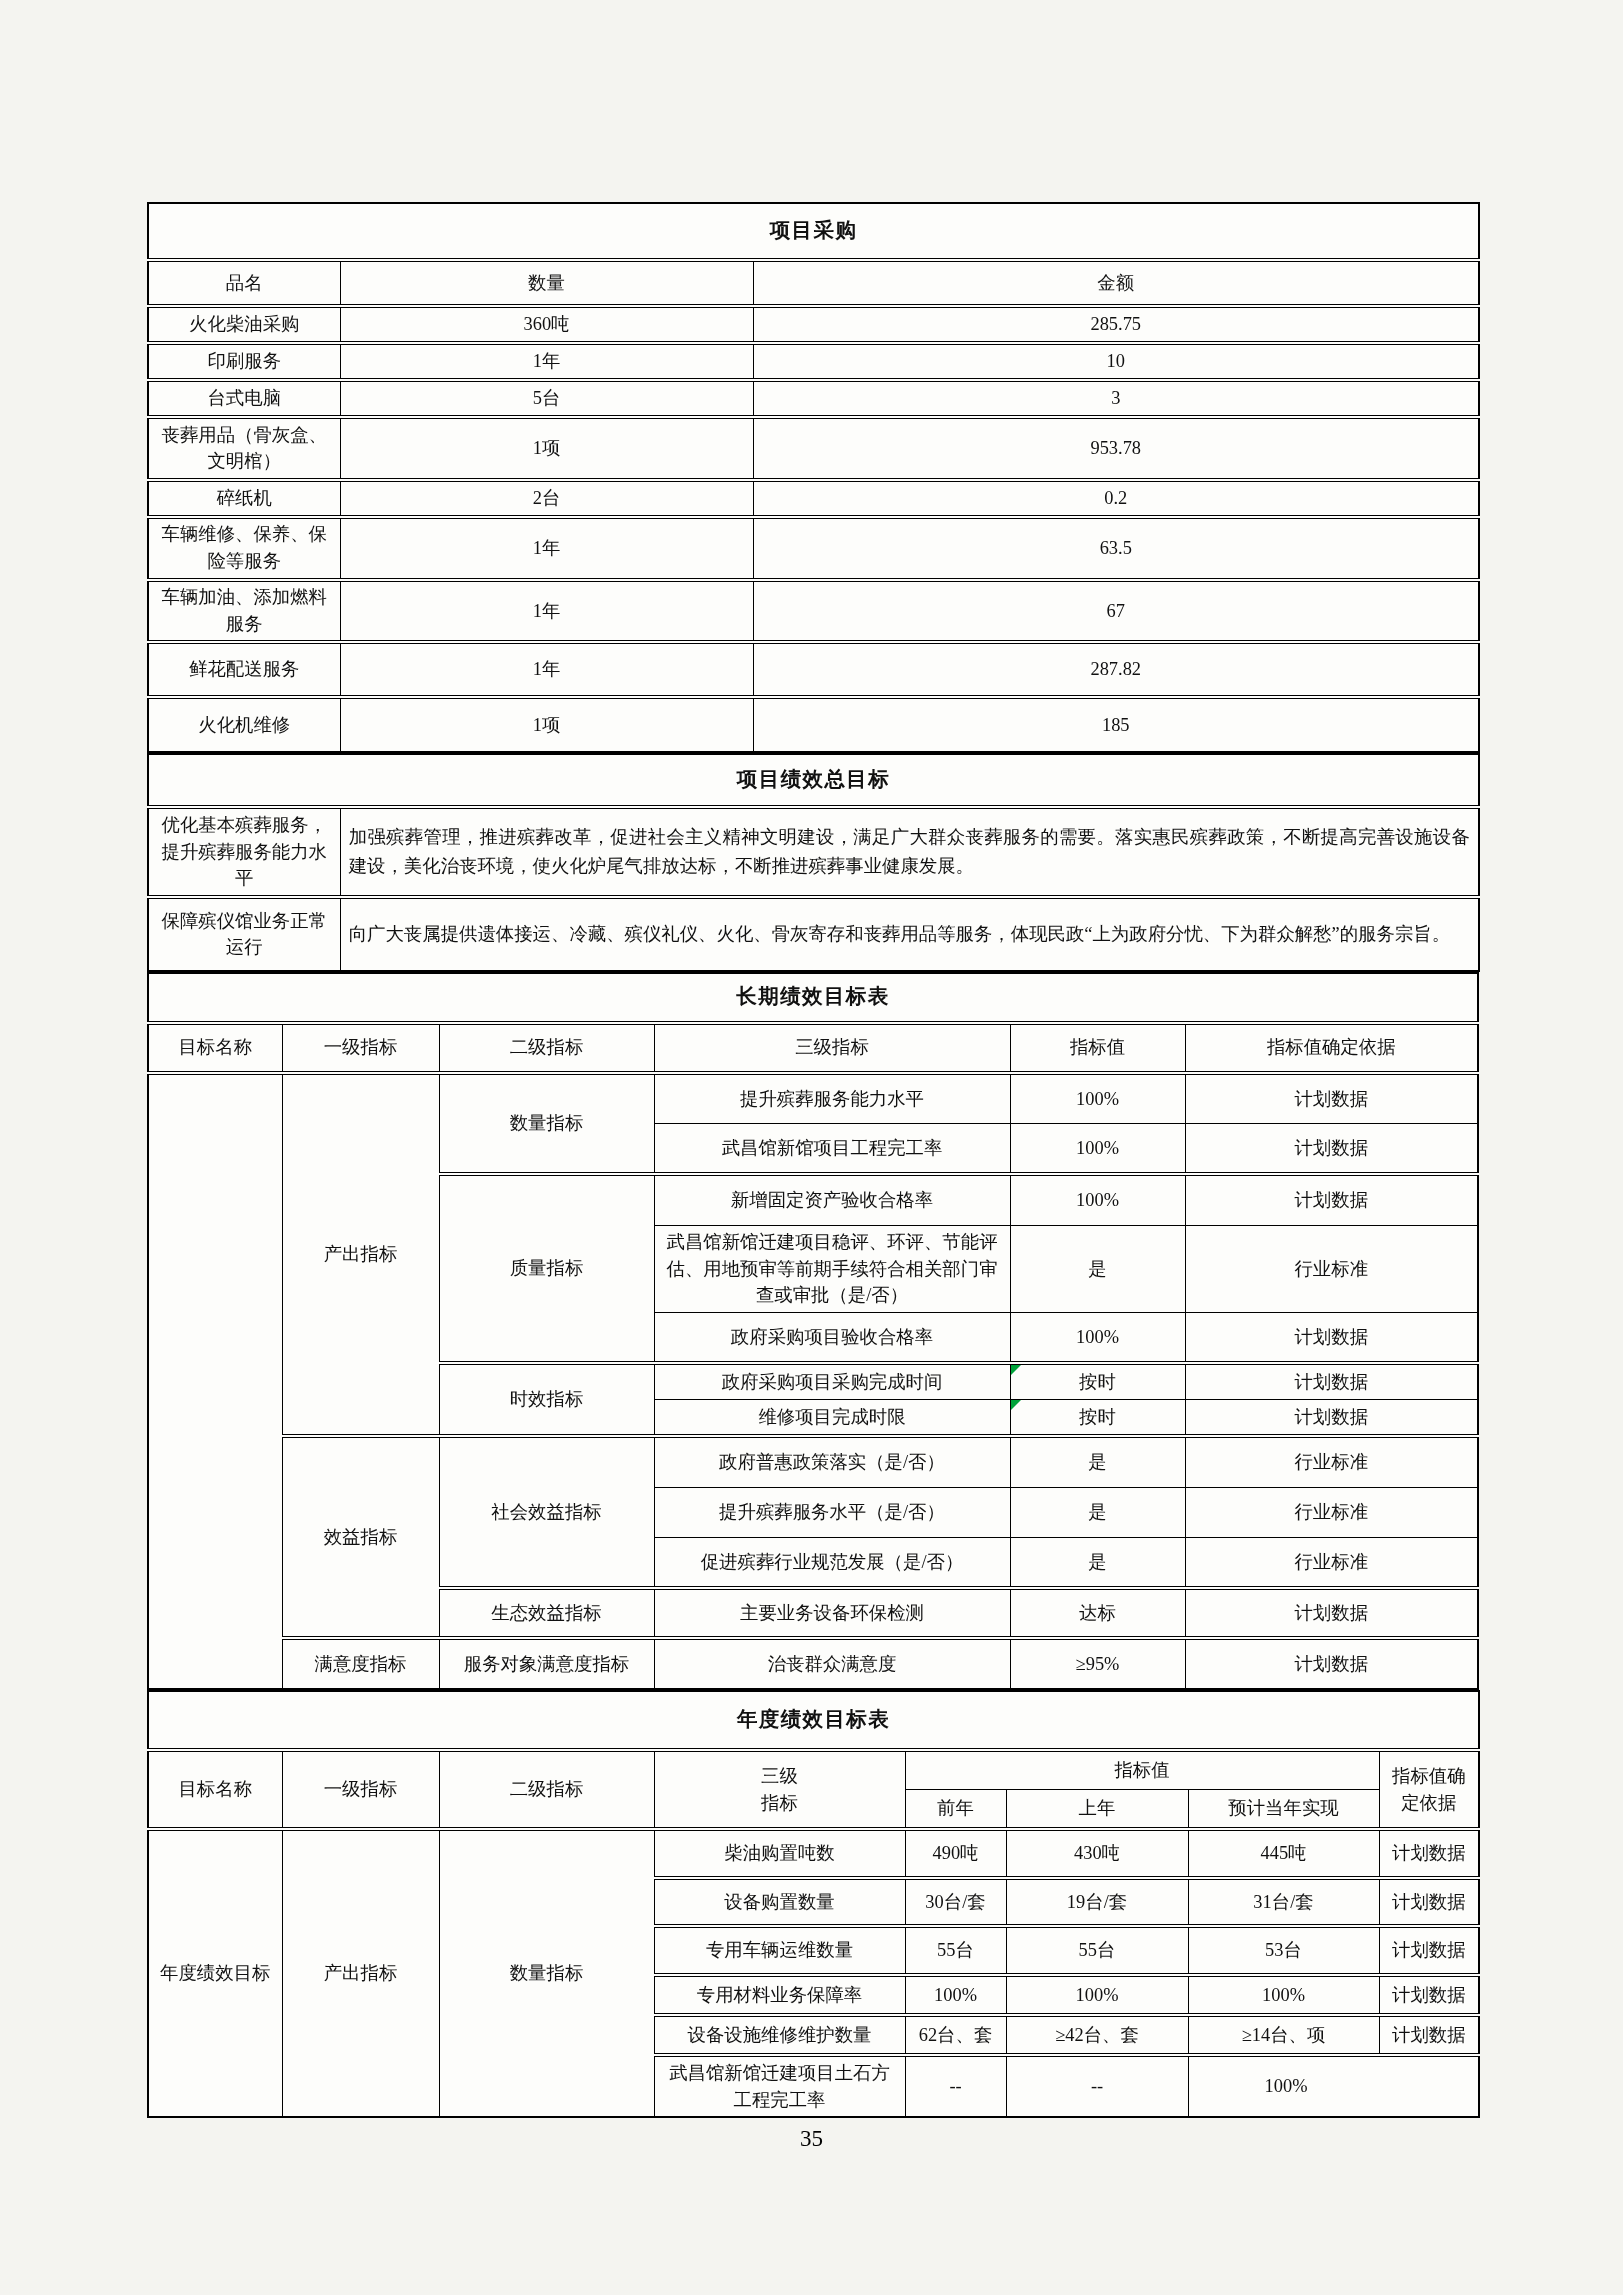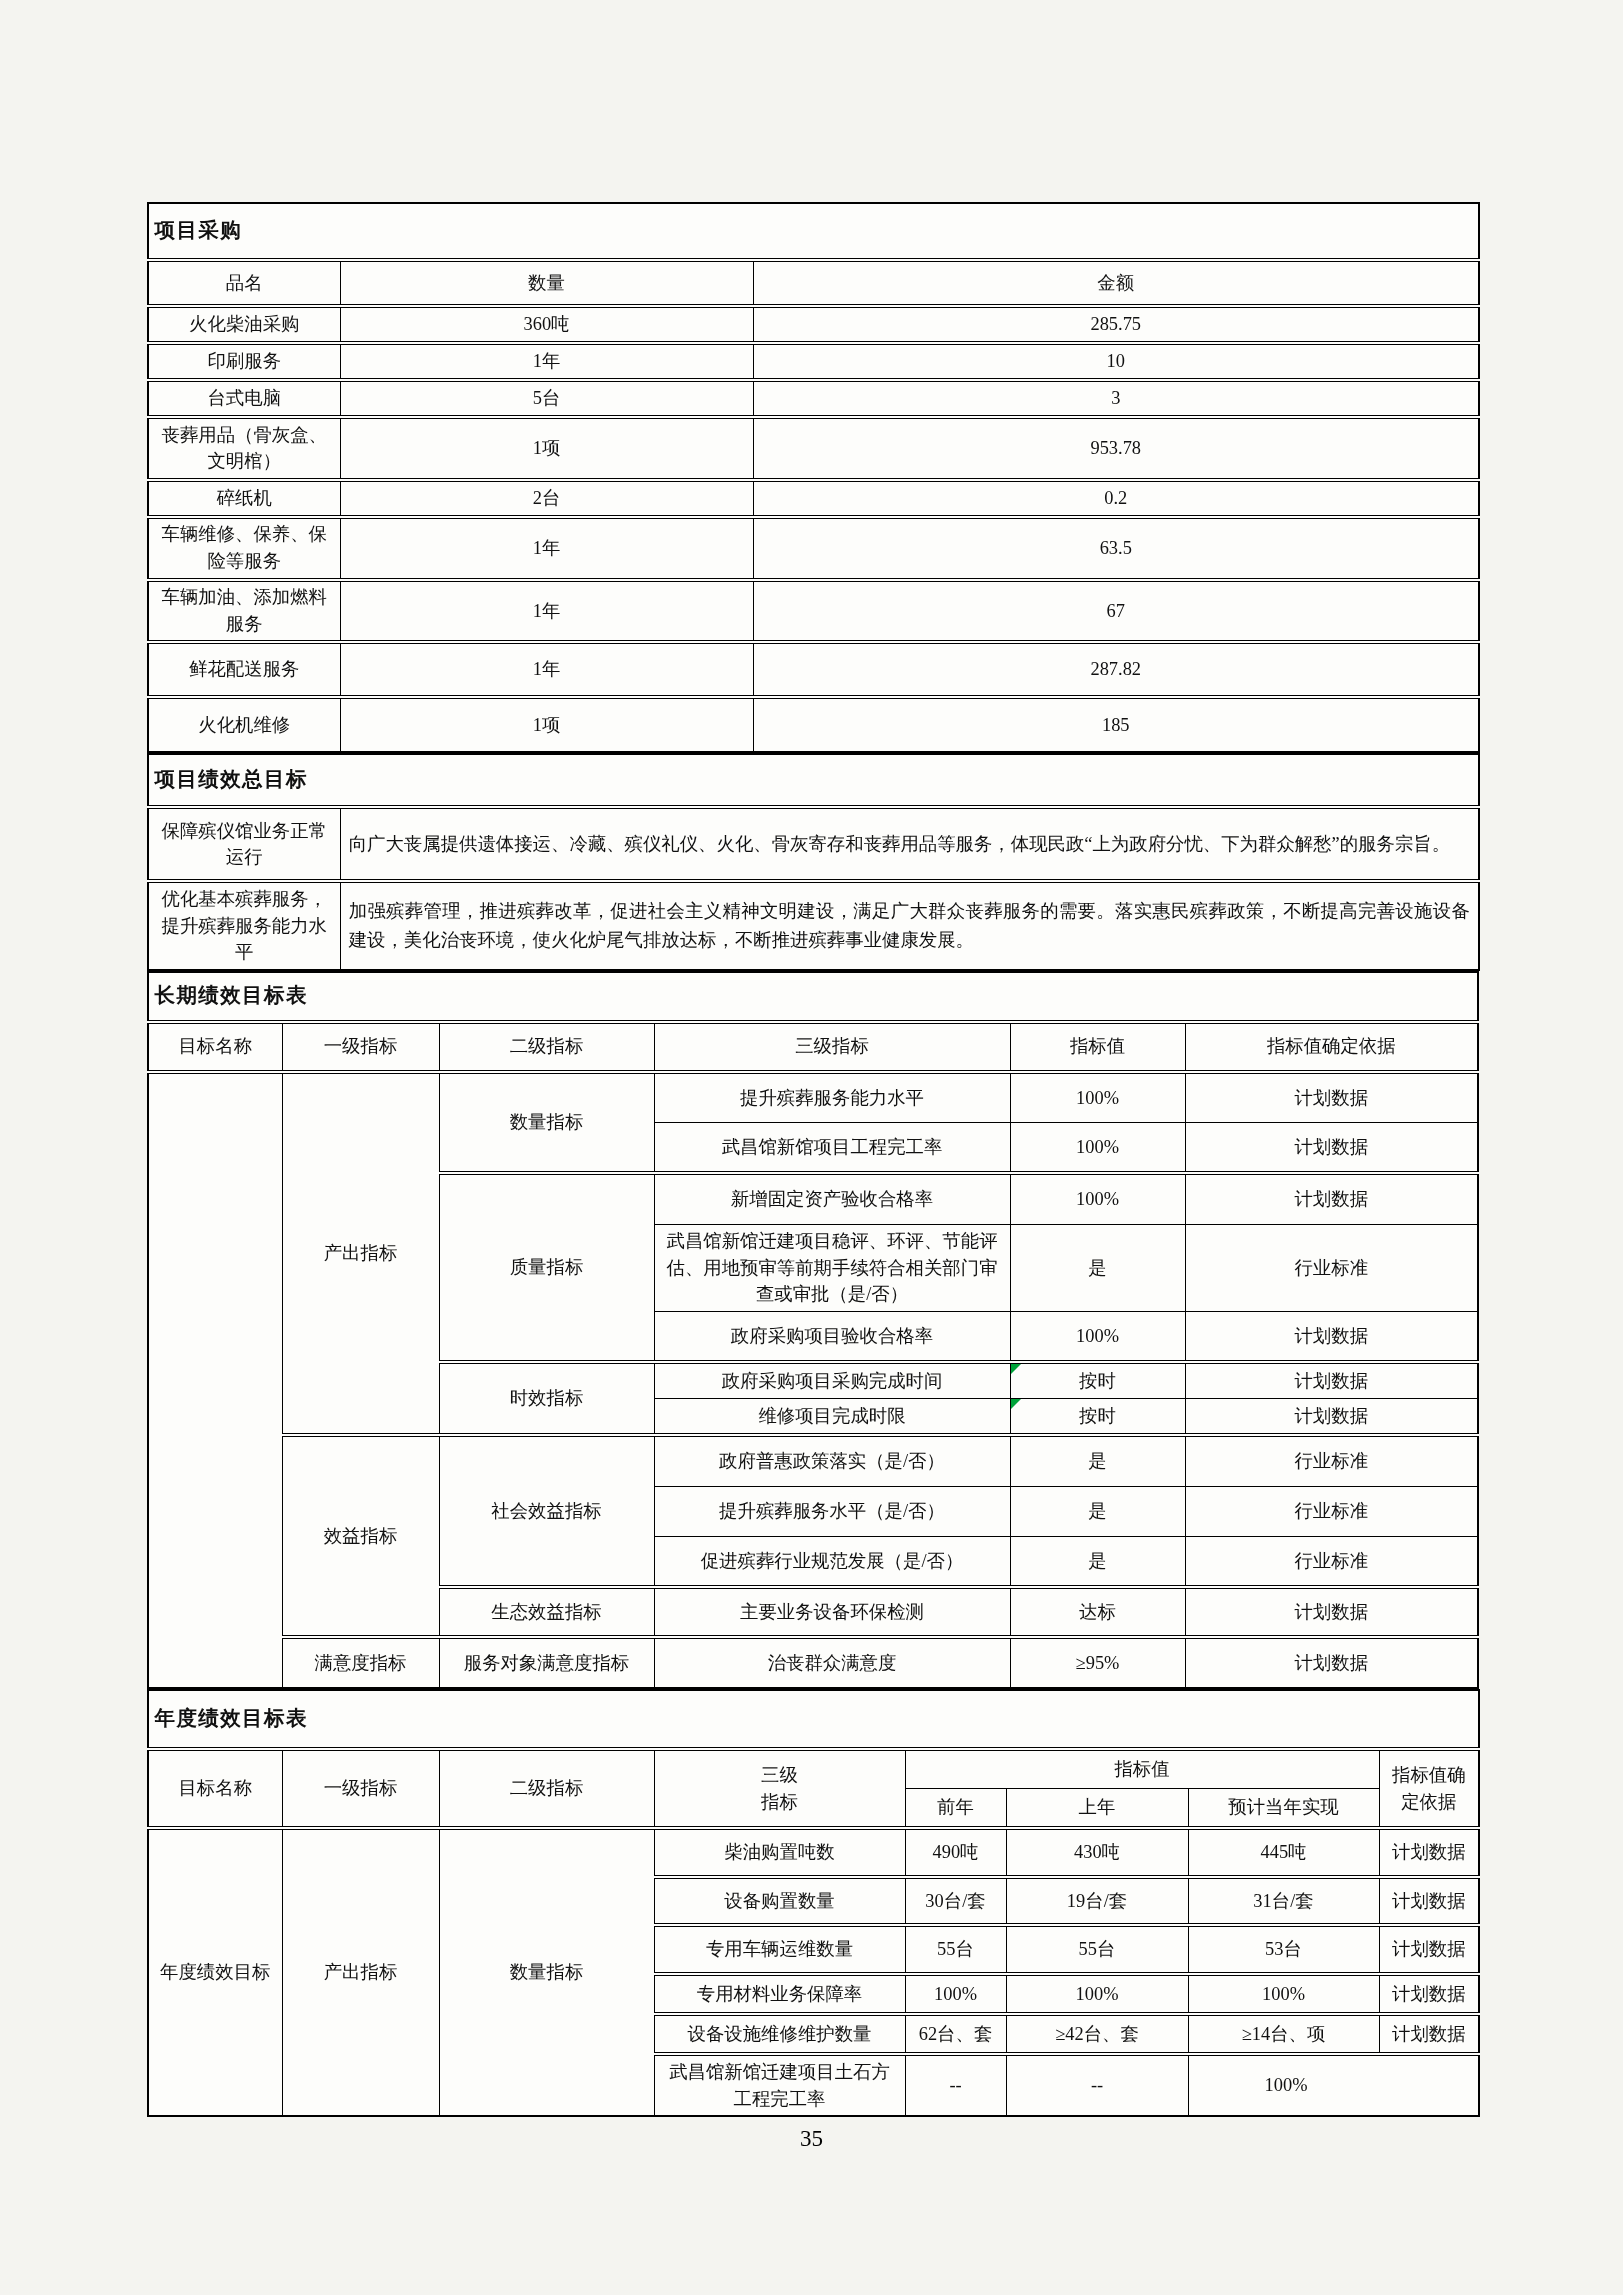--- a/index.html
+++ b/index.html
@@ -27,21 +27,21 @@
     padding:2.7px 5.5px;
     vertical-align:middle;
     text-align:center;
     line-height:1.45;
     overflow:hidden;
   }
   tr.dbl>td, tr.dbl>th{border-top:4.1px double #000;}
   .title-cell{
     font-weight:bold;
     font-size:20.5px;
-    text-align:left;
+    text-align:center;
     letter-spacing:1.4px;
   }
   .left{text-align:center;}
   .just{text-align:justify;padding:4.1px 8.2px;line-height:1.55;font-size:18.4px;}
   .prewrap{white-space:pre-line;font-family:Liberation Serif, serif;}
   .valcell{position:relative;}
   .flag{
     position:absolute;top:0;left:0;
     width:0;height:0;
     border-top:10.2px solid #00a33a;
@@ -123,27 +123,27 @@
 
   <table>
     <colgroup>
         <col style="width:192px">
         <col style="width:1139px">
       </colgroup>
     <tbody>
         <tr style="height:53px">
       <td colspan="2" class="title-cell">项目绩效总目标</td>
     </tr>
+    <tr class="dbl" style="height:82px">
+      <td>优化基本殡葬服务，提升殡葬服务能力水平</td>
+      <td class="just">加强殡葬管理，推进殡葬改革，促进社会主义精神文明建设，满足广大群众丧葬服务的需要。落实惠民殡葬政策，不断提高完善设施设备建设，美化治丧环境，使火化炉尾气排放达标，不断推进殡葬事业健康发展。</td>
+    </tr>
     <tr class="dbl" style="height:74px">
       <td>保障殡仪馆业务正常运行</td>
       <td class="just">向广大丧属提供遗体接运、冷藏、殡仪礼仪、火化、骨灰寄存和丧葬用品等服务，体现民政“上为政府分忧、下为群众解愁”的服务宗旨。</td>
-    </tr>
-    <tr class="dbl" style="height:82px">
-      <td>优化基本殡葬服务，提升殡葬服务能力水平</td>
-      <td class="just">加强殡葬管理，推进殡葬改革，促进社会主义精神文明建设，满足广大群众丧葬服务的需要。落实惠民殡葬政策，不断提高完善设施设备建设，美化治丧环境，使火化炉尾气排放达标，不断推进殡葬事业健康发展。</td>
     </tr>
   </tbody>
     </table>
 
   <table>
     <colgroup>
       <col style="width:134px">
         <col style="width:157px">
         <col style="width:215px">
       <col style="width:356px">

